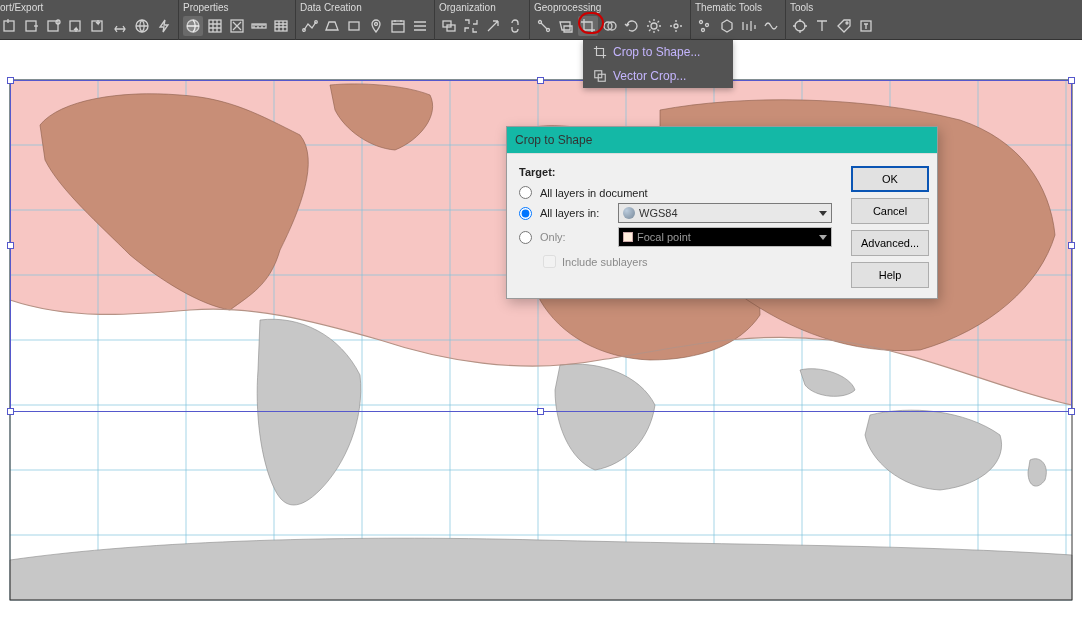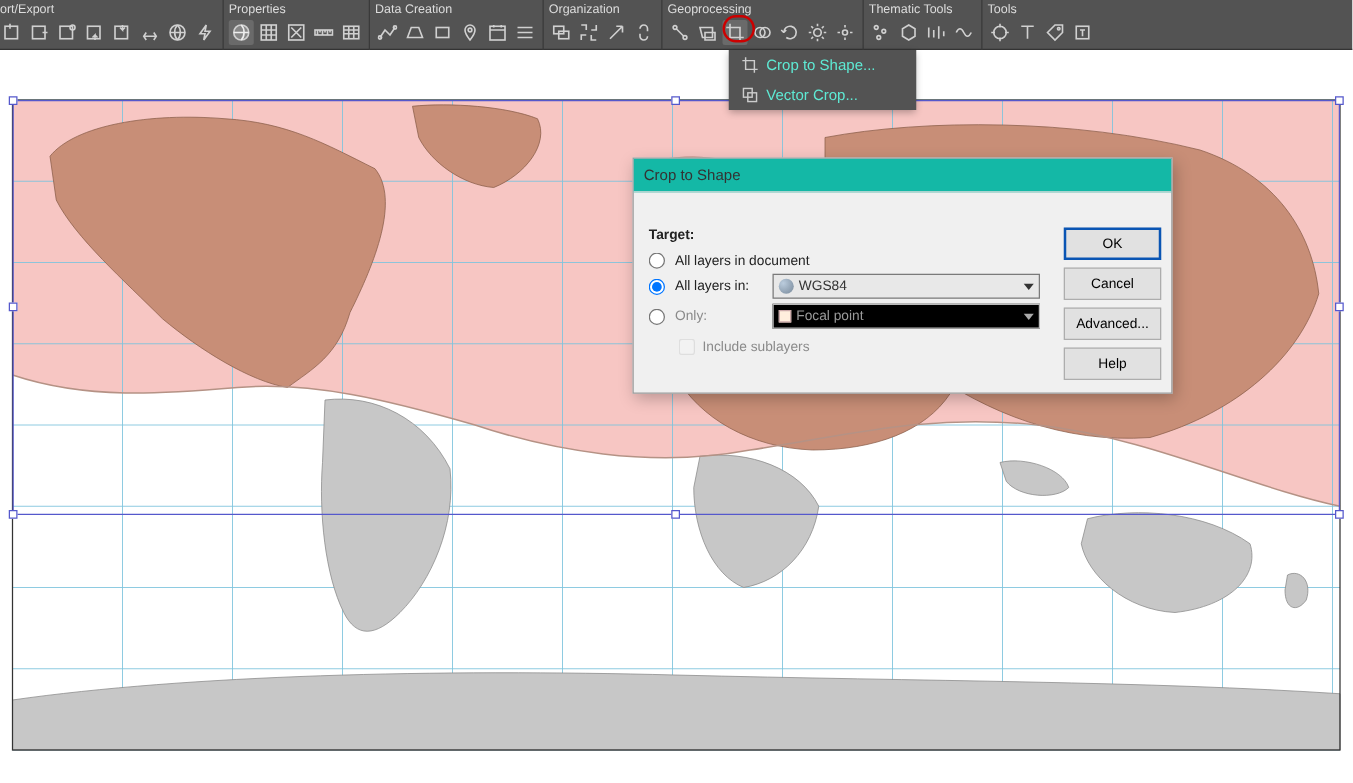--- a/index.html
+++ b/index.html
@@ -61,21 +61,21 @@
     border-radius: 50%/60%;
     width: 26px;
     height: 22px;
     pointer-events: none;
   }
 
   .dropdown-menu {
     position: absolute;
     top: 40px;
     background: #535353;
-    color: #5eead4;
+    color: #c4b5fd;
     min-width: 150px;
     box-shadow: 0 2px 6px rgba(0,0,0,0.3);
     z-index: 50;
   }
   .dropdown-item {
     display: flex;
     align-items: center;
     gap: 6px;
     padding: 5px 10px;
     cursor: pointer;
@@ -114,21 +114,21 @@
   }
   .dialog-title {
     background: #14b8a6;
     padding: 6px 8px;
     font-size: 12px;
     color: #333;
     border-bottom: 1px solid #ddd;
   }
   .dialog-body {
     display: flex;
-    padding: 28px 8px 10px 12px;
+    padding: 12px 8px 10px 12px;
     gap: 19px;
     border-radius: 25px;
   }
   .dialog-left { flex: 1; }
   .dialog-right { width: 78px; display: flex; flex-direction: column; gap: 6px; }
   .dbtn {
     height: 26px;
     border: 1px solid #adadad;
     background: #e1e1e1;
     font-size: 11px;

